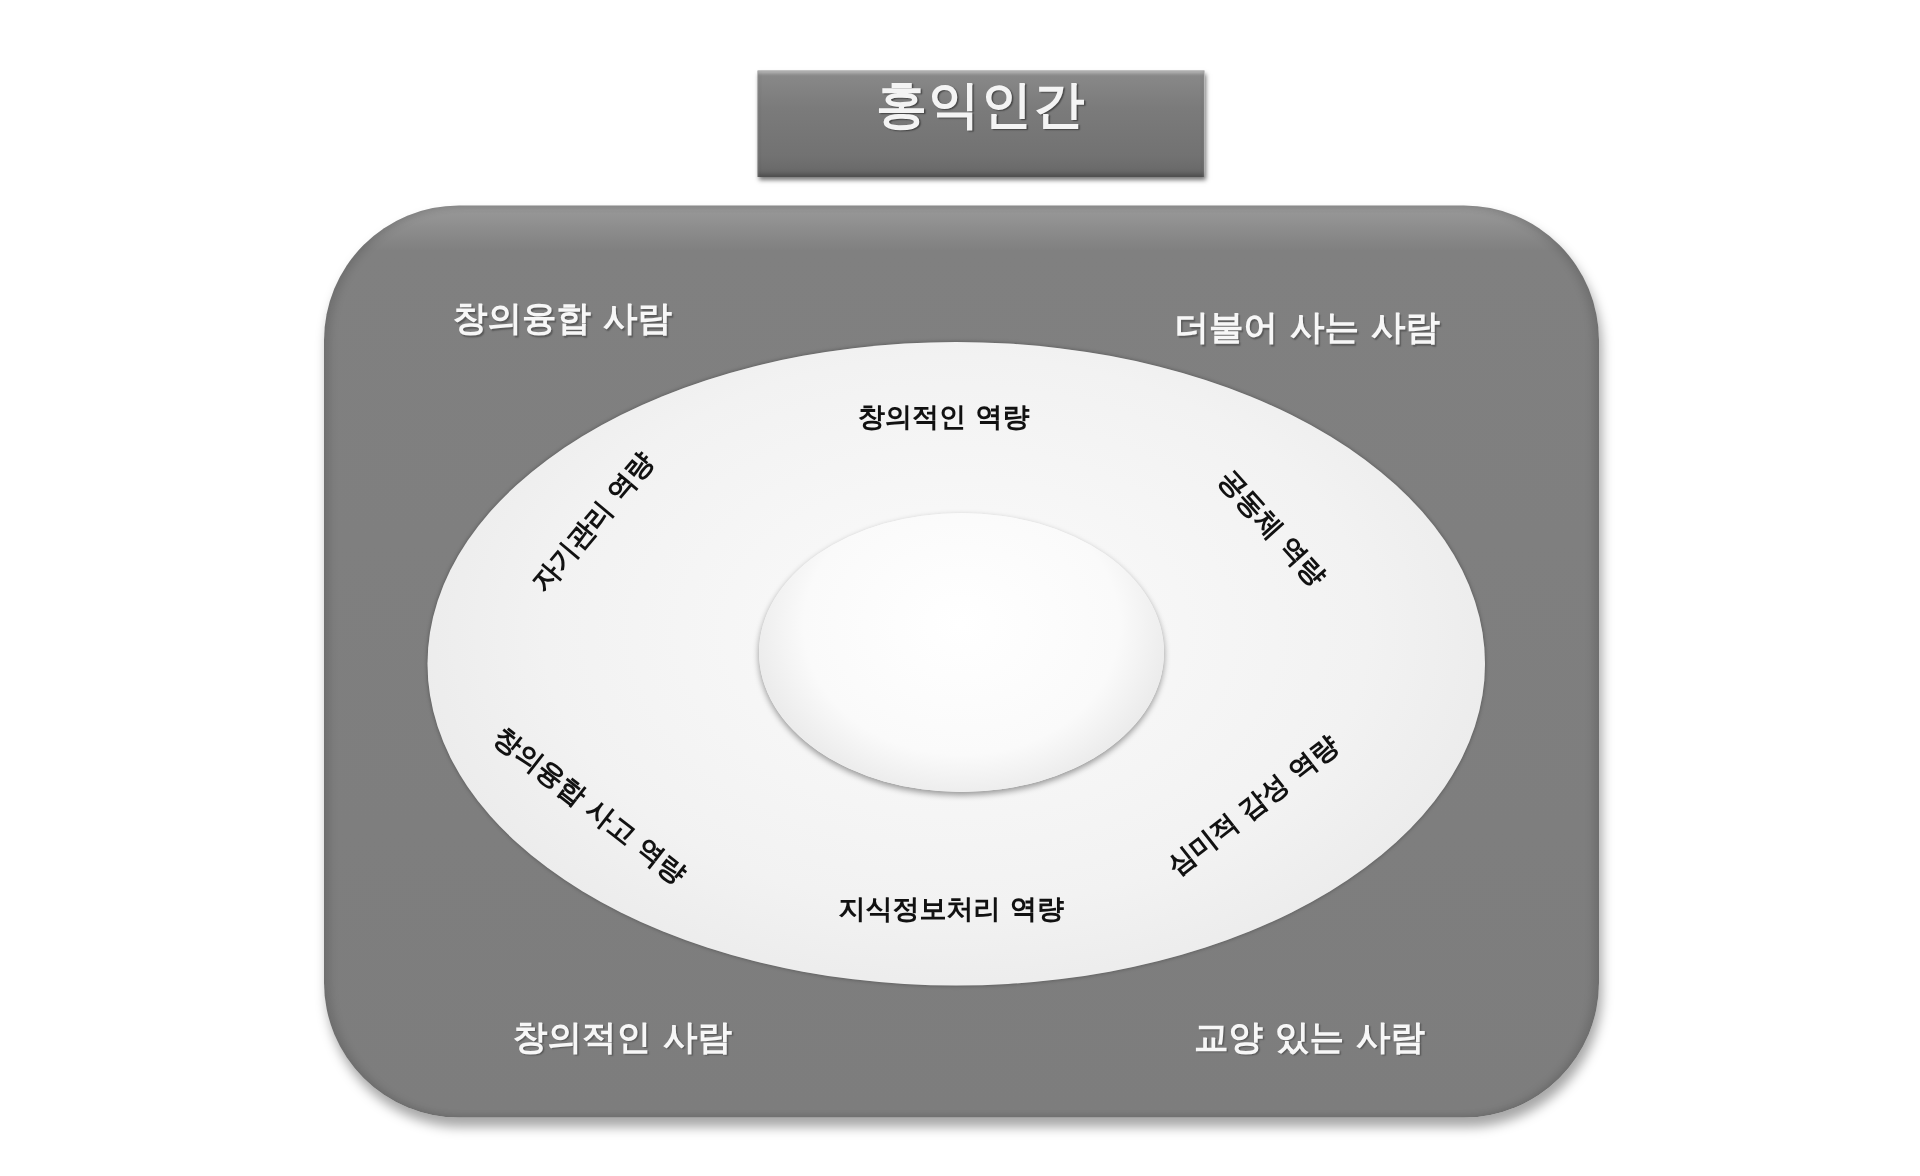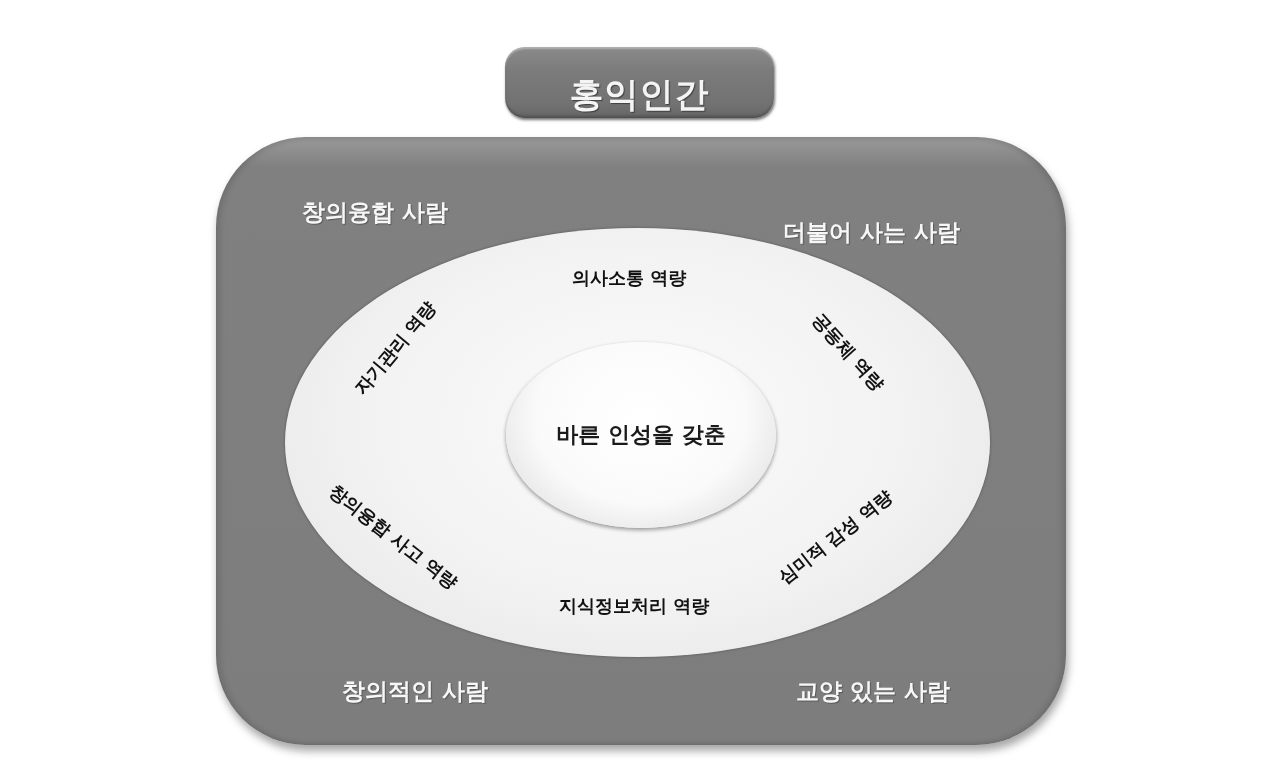--- a/index.html
+++ b/index.html
@@ -11,27 +11,27 @@
       width: 1280px;
       height: 784px;
       position: relative;
       overflow: hidden;
       font-family: "DejaVu Sans", "Liberation Sans", sans-serif;
     }
     .title-box {
       position: absolute;
       left: 505px;
       top: 47px;
-      width: 269px;
+      width: 298px;
       height: 71px;
-      border-radius: 20px;
+      border-radius: 0;
       background: linear-gradient(to bottom, #8a8a8a 0%, #7b7b7b 35%, #727272 80%, #666666 100%);
       box-shadow: 1px 2px 3px rgba(0,0,0,0.55), inset 0 2px 2px rgba(255,255,255,0.35), inset 0 -2px 3px rgba(0,0,0,0.25);
       display: flex;
-      align-items: flex-end;
+      align-items: flex-start;
       justify-content: center;
     }
     .title-text {
       color: #f4f4f4;
       font-size: 34px;
       font-weight: bold;
       letter-spacing: 1px;
       text-shadow: 1px 1px 1px rgba(0,0,0,0.45);
     }
     .outer-box {
@@ -95,28 +95,27 @@
 </head>
 <body>
 
 <div class="title-box">
   <span class="title-text">홍익인간</span>
 </div>
 
 <div class="outer-box"></div>
 
 <span class="corner-label" style="left:302px; top:197px;">창의융합 사람</span>
-<span class="corner-label" style="left:783px; top:217px;text-align:right;">더불어 사는 사람</span>
+<span class="corner-label" style="left:783px; top:203px;text-align:right;">더불어 사는 사람</span>
 <span class="corner-label" style="left:294px; top:676px;margin-left:48px;">창의적인 사람</span>
 <span class="corner-label" style="left:796px; top:676px;">교양 있는 사람</span>
 
 <div class="ellipse"></div>
 
-<span class="competency" style="left:572px; top:266px;">의사소통 역량</span>
+<span class="competency" style="left:572px; top:266px;">창의적인 역량</span>
 <span class="competency" style="left:338px; top:336px; transform: rotate(-50deg);">자기관리 역량</span>
 <span class="competency" style="left:800px; top:340px; transform: rotate(48deg);">공동체 역량</span>
 <span class="competency" style="left:315px; top:525px; transform: rotate(38deg);">창의융합 사고 역량</span>
 <span class="competency" style="left:766px; top:525px; transform: rotate(-38deg);">심미적 감성 역량</span>
 <span class="competency" style="left:559px; top:594px;">지식정보처리 역량</span>
 
 <div class="inner-circle">
-  <span class="center-line">바른 인성을 갖춘</span>
 </div>
 
 </body></html>

